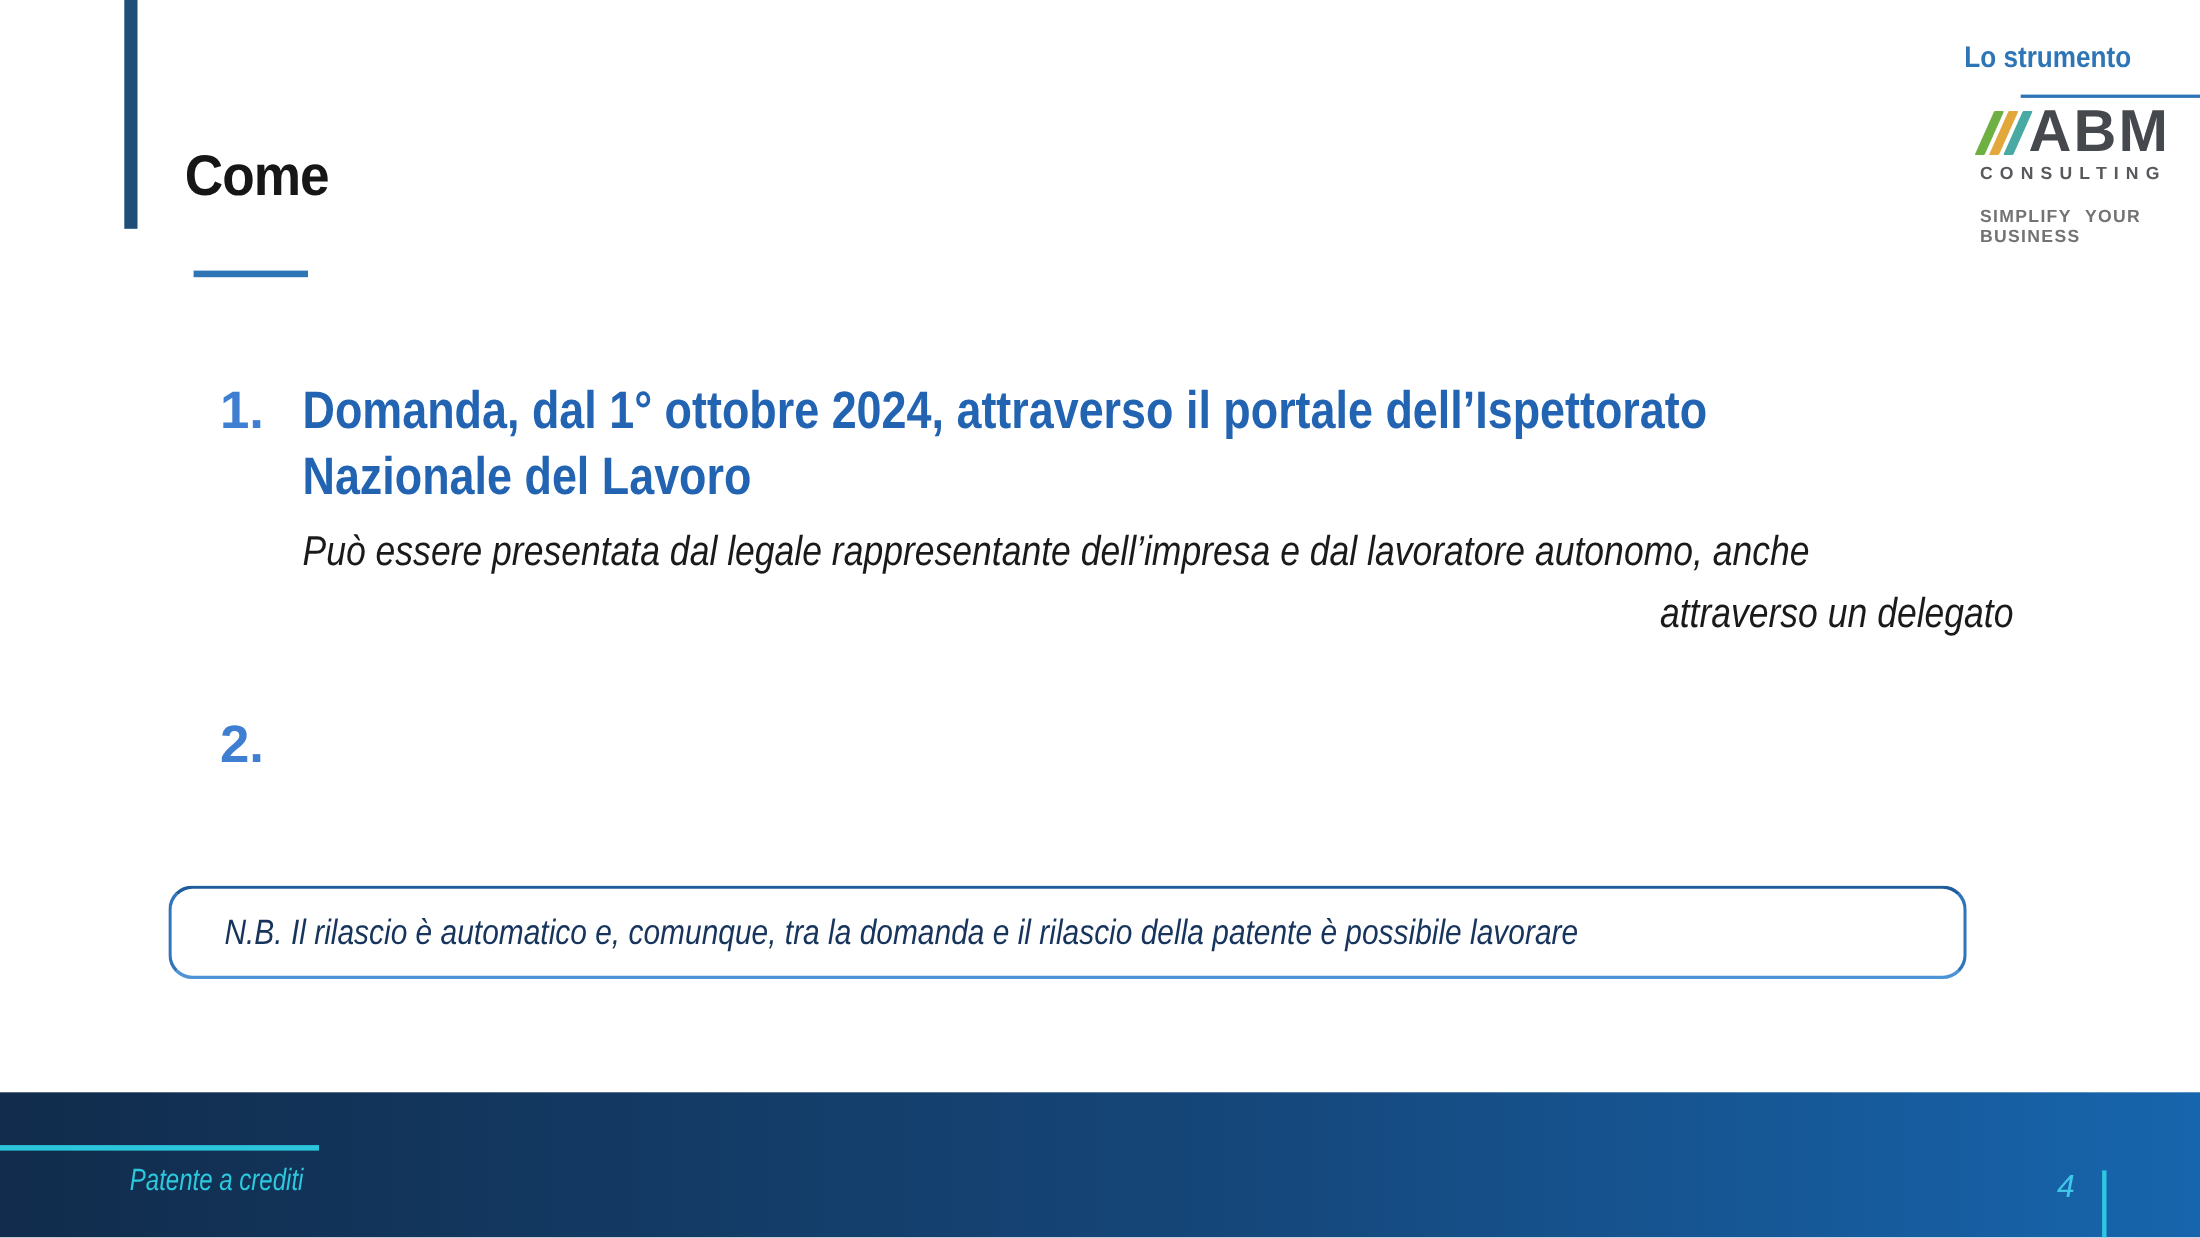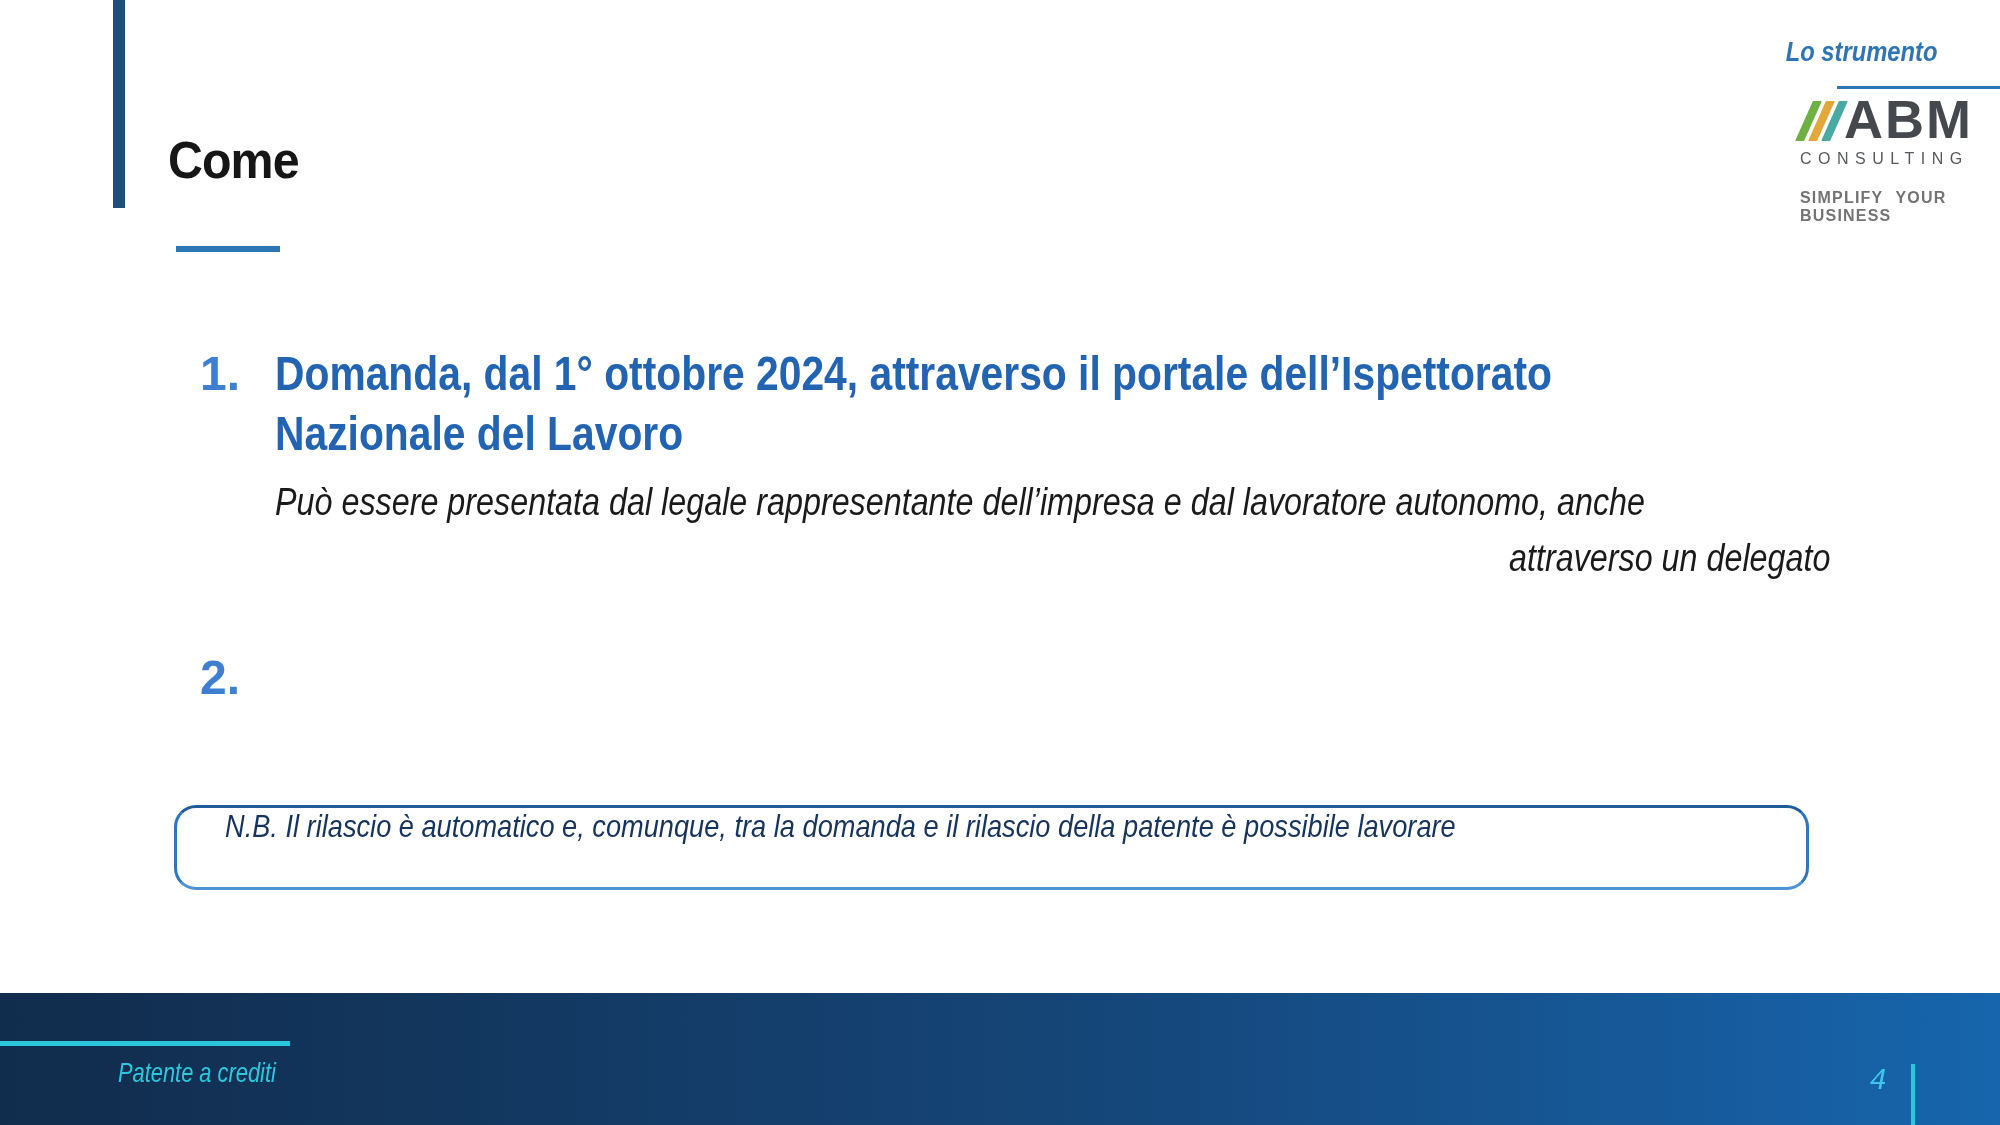--- a/index.html
+++ b/index.html
@@ -22,53 +22,53 @@
   .slide-title {
     position: absolute; left: 168px; top: 134px;
     font-size: 52px; font-weight: bold; color: #161616; line-height: 1;
     letter-spacing: -1px;
   }
   .title-underline { position: absolute; left: 176px; top: 246px; width: 104px; height: 6px; background: #2E75B6; }
 
   
   .kicker {
     position: absolute; right: 63px; top: 36px;
-    font-size: 27px; font-style: italic; font-weight: 600; color: #2E75B6; line-height: 1.2;
+    font-size: 27px; font-weight: 600; color: #2E75B6; line-height: 1.2;
   }
   .kicker-rule { position: absolute; left: 1837px; top: 86px; width: 163px; height: 3px; background: #2E75B6; }
 
   
   .logo { position: absolute; right: 30px; top: 92px; width: 170px; display: flex; flex-direction: column; align-items: flex-start; }
   .logo-row { display: flex; align-items: flex-end; }
   .logo-stripes { display: flex; margin-right: 5px; margin-bottom: 5px; }
   .stripe { width: 9px; height: 40px; margin-left: 4px; transform: skewX(-24deg); border-radius: 1px; }
   .stripe-green  { background: #6FB043; }
   .stripe-orange { background: #E3A83C; }
   .stripe-teal   { background: #49A9A3; }
   .logo-abm { font-size: 54px; font-weight: bold; color: #45494E; line-height: 1; letter-spacing: 2px; }
-  .logo-consulting { margin-top: 4px; font-size: 16px; color: #57595C; letter-spacing: 6.5px; }
+  .logo-consulting { margin-top: 4px; font-size: 16px; color: #57595C; letter-spacing: 6.5px; font-weight: bold; }
   .logo-tagline { margin-top: 21px; font-size: 16px; font-weight: 600; color: #737373; letter-spacing: 1.2px; word-spacing: 7px; }
 
   
   .list-item { position: absolute; left: 200px; display: flex; }
   .item-1 { top: 344px; }
   .item-2 { top: 648px; }
   .item-number {
     width: 75px; flex: 0 0 75px;
     font-size: 48px; font-weight: bold; color: #3E7FD2; line-height: 60px;
   }
   .item-heading { font-size: 48px; font-weight: bold; color: #2264B2; line-height: 60px; }
   .item-sub { margin-top: 10px; font-size: 38px; font-style: italic; color: #1A1A1A; line-height: 56px; text-align: right; }
 
   
   .note-box {
     position: absolute; left: 153px; top: 805px; width: 1635px; height: 85px;
     border: 3px solid #3074BC; border-top-color: #1E5C9C; border-bottom-color: #4E93D6;
     border-radius: 22px;
-    display: flex; padding-left: 48px; background: #ffffff; margin-left: 21px;
+    display: flex; align-items: center; padding-left: 48px; background: #ffffff;
   }
   .note-text { font-size: 32px; font-style: italic; color: #16345C; }
 
   
   .footer {
     position: absolute; left: 0; top: 962px; width: 2000px; height: 143px;
     background: linear-gradient(90deg, #112C4C 0%, #154679 55%, #1765AD 100%);
     margin-top: 31px;
   }
   .footer-rule { position: absolute; left: 0; top: 48px; width: 290px; height: 5px; background: #2BC6DC; }

